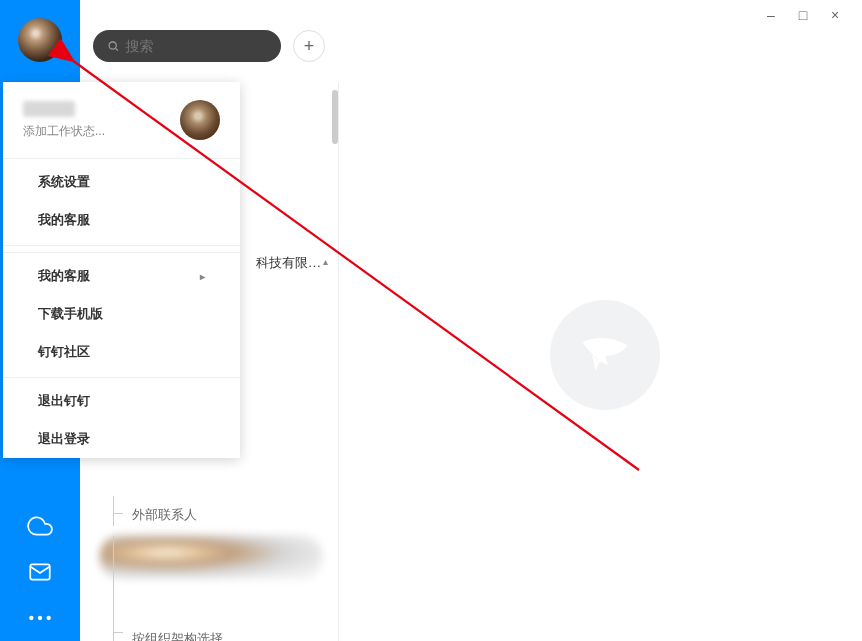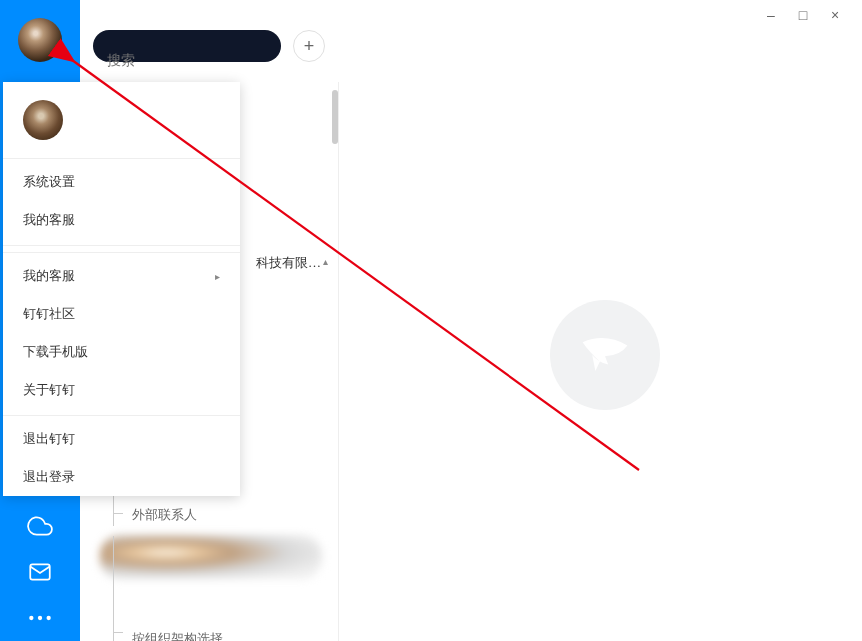--- a/index.html
+++ b/index.html
@@ -4,31 +4,31 @@
   <style>
     * { margin: 0; padding: 0; box-sizing: border-box; font-family: "Microsoft YaHei", "PingFang SC", sans-serif; }
     body { width: 862px; height: 641px; background: #fff; position: relative; overflow: hidden; }
     .window-controls { position: absolute; top: 0; right: 0; display: flex; gap: 18px; padding: 8px 20px; z-index: 100; }
     .window-controls span { width: 14px; height: 14px; display: flex; align-items: center; justify-content: center; color: #666; font-size: 14px; cursor: pointer; }
     .sidebar { position: absolute; left: 0; top: 0; width: 80px; height: 641px; background: #008cff; display: flex; flex-direction: column; align-items: center; padding-top: 18px; }
     .avatar { width: 44px; height: 44px; border-radius: 50%; background: radial-gradient(circle at 40% 35%, #e8d8c8 5%, #b89878 20%, #7a5a40 45%, #3a2818 70%, #1a1208 100%); cursor: pointer; }
     .sidebar-icons { position: absolute; bottom: 10px; display: flex; flex-direction: column; gap: 20px; align-items: center; }
     .sidebar-icon { width: 26px; height: 26px; display: flex; align-items: center; justify-content: center; cursor: pointer; }
     .header { position: absolute; top: 30px; left: 93px; display: flex; align-items: center; gap: 12px; }
-    .search-box { width: 188px; height: 32px; background: #0f172a; border-radius: 16px; display: flex; align-items: center; padding: 16px 14px; gap: 6px; flex-direction: column; }
+    .search-box { width: 188px; height: 32px; background: #404040; border-radius: 16px; display: flex; align-items: center; padding: 16px 14px; gap: 6px; }
     .search-box input { border: none; background: transparent; outline: none; font-size: 14px; color: #999; width: 100%; }
     .plus-btn { width: 32px; height: 32px; border-radius: 50%; border: 1px solid #e0e0e0; display: flex; align-items: center; justify-content: center; color: #666; font-size: 18px; cursor: pointer; }
     .dropdown { position: absolute; top: 82px; left: 3px; width: 237px; background: #fff; box-shadow: 0 2px 12px rgba(0,0,0,0.18); z-index: 50; }
     .dropdown-header { display: flex; align-items: center; justify-content: space-between; padding: 18px 20px 14px 20px; gap: 12px; }
     .dropdown-userinfo { display: flex; flex-direction: column; gap: 6px; }
     .dropdown-username { width: 52px; height: 16px; background: #d8d8d8; border-radius: 3px; filter: blur(2px); }
     .dropdown-status { font-size: 12px; color: #888; }
     .dropdown-avatar { width: 40px; height: 40px; border-radius: 50%; background: radial-gradient(circle at 45% 40%, #d8c8b0 8%, #a88868 25%, #6a4a30 55%, #2a1a0a 100%); }
     .dropdown-divider { height: 1px; background: #eee; margin: 4px 0; }
-    .menu-item { padding: 10px 20px; font-size: 13px; color: #333; cursor: pointer; display: flex; align-items: center; justify-content: space-between; }
+    .menu-item { padding: 10px 35px; font-size: 13px; color: #333; cursor: pointer; display: flex; align-items: center; justify-content: space-between; font-weight: bold; }
     .menu-item.highlighted { position: relative; }
     .highlight-box { position: absolute; border: 2px solid #e60012; pointer-events: none; }
     .scroll-indicator { position: absolute; top: 90px; left: 332px; width: 6px; height: 54px; background: #ccc; border-radius: 3px; }
     .list-item-company { position: absolute; top: 254px; font-size: 13px; color: #333; white-space: nowrap; font-family: Liberation Serif, serif; }
     .list-caret { position: absolute; top: 256px; left: 323px; font-size: 10px; color: #888; }
     .list-item-ext { position: absolute; top: 428px; font-size: 13px; color: #666; }
     .tree-line { position: absolute; width: 1px; background: #ccc; left: 113px; }
     .tree-line.v1 { top: 496px; height: 30px; }
     .tree-line.v2 { top: 536px; height: 110px; }
     .tree-h { position: absolute; height: 1px; background: #ccc; left: 113px; width: 10px; }
@@ -77,34 +77,37 @@
         <circle cx="11" cy="11" r="7"></circle>
         <path d="m21 21-4.3-4.3"></path>
       </svg>
     <input placeholder="搜索" style="">
   </div>
   <div class="plus-btn">+</div>
 </div>
 
 <div class="dropdown">
   <div class="dropdown-header">
+    <div class="dropdown-userinfo">
+      <div class="dropdown-username"></div>
+      <div class="dropdown-status">添加工作状态...</div>
+    </div>
     <div class="dropdown-avatar"></div>
   </div>
   <div class="dropdown-divider"></div>
   <div class="menu-item highlighted">系统设置</div>
   <div class="menu-item">我的客服</div>
   <div class="dropdown-divider" style="margin-top:6px"></div>
   <div class="dropdown-divider" style="margin-top:6px"></div>
   <div class="menu-item">
     <span>我的客服</span>
     <span class="chevron">▸</span>
   </div>
+  <div class="menu-item">下载手机版</div>
   <div class="menu-item">钉钉社区</div>
-  <div class="menu-item">下载手机版</div>
-  <div class="menu-item">关于钉钉</div>
   <div class="dropdown-divider" style="margin-top:6px"></div>
   <div class="menu-item">退出钉钉</div>
   <div class="menu-item">退出登录</div>
 </div>
 
 <div class="highlight-box" style="top:176px; left:8px; width:80px; height:26px;"></div>
 
 <div class="list-item-company" style="left:256px;">科技有限…</div>
 <div class="list-caret">▴</div>
 <div class="scroll-indicator"></div>

